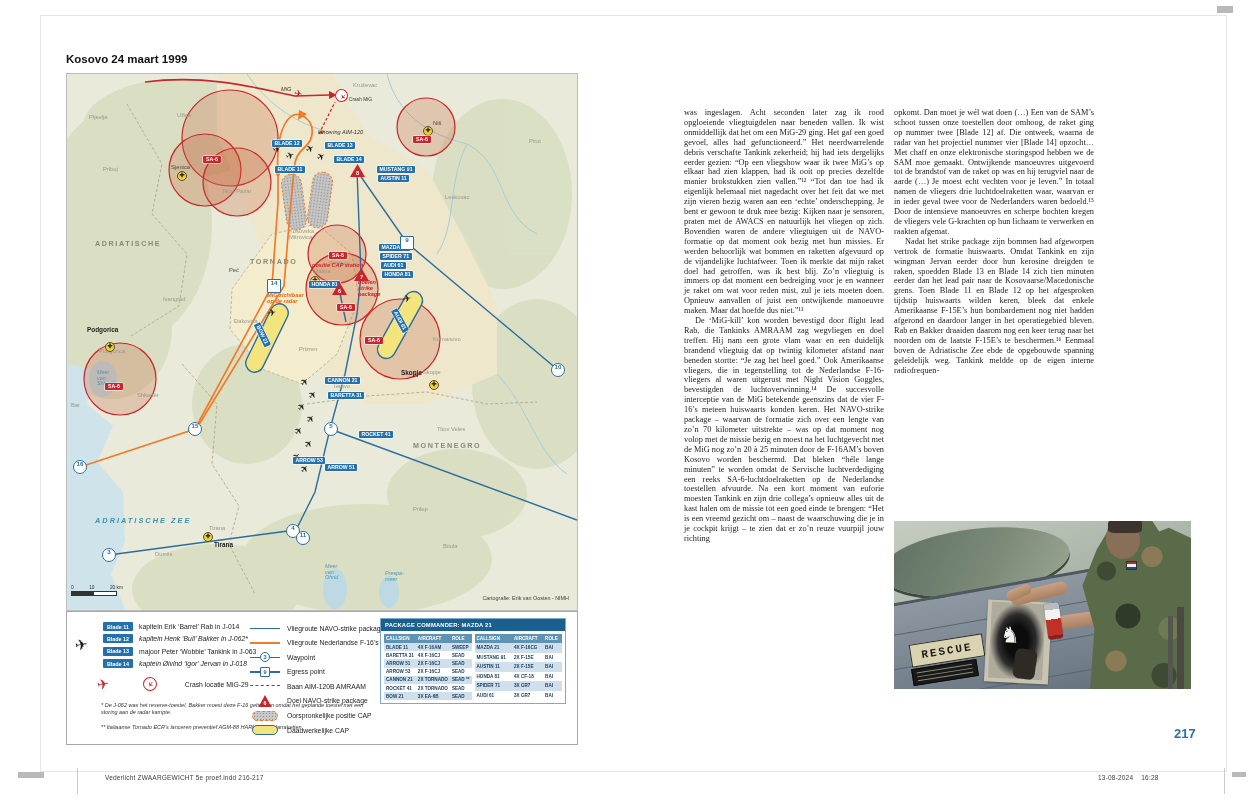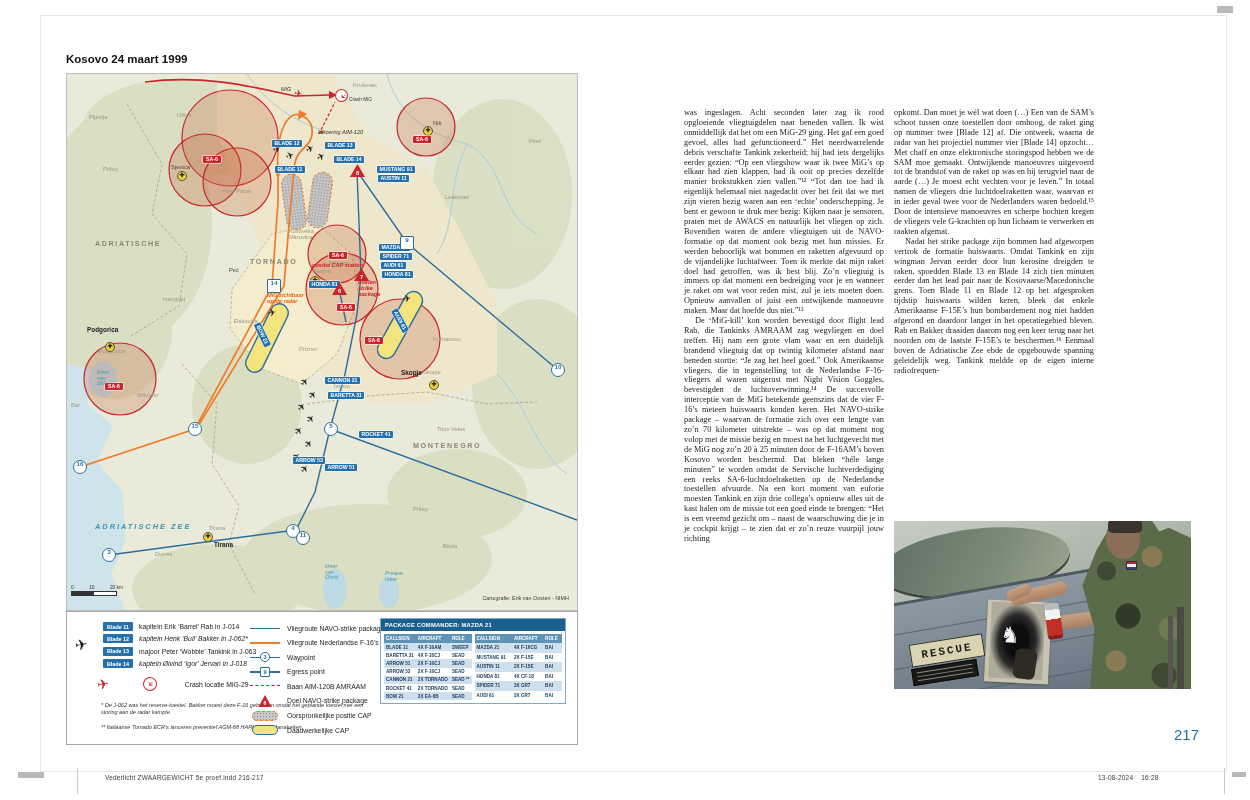--- a/index.html
+++ b/index.html
@@ -73,21 +73,21 @@
   #pkg td{font-size:4.6px;font-weight:bold;color:#14395c;padding:1.6px 2px;white-space:nowrap;}
   #pkg tr:nth-child(odd) td{background:#cfe0ec;}
   #pkg tr:nth-child(even) td{background:#fff;}
   
   .col{position:absolute;top:92px;width:200px;font-family:"Liberation Serif",serif;font-size:8.3px;line-height:9.9px;color:#1c1c1c;text-align:justify;}
   #col1{left:643px;}
   #col2{left:853px;}
   .p{margin:0;}
   .p.ind{text-indent:11px;}
   #margin-note{position:absolute;left:1060px;top:348px;width:126px;font-family:"Liberation Serif",serif;font-size:8.6px;line-height:12.4px;color:#2f6fa8;}
-  #pagenum{position:absolute;left:1133px;top:710px;font-size:15px;font-weight:normal;color:#2470ad;text-align:center;}
+  #pagenum{position:absolute;left:1133px;top:710px;font-size:13px;font-weight:bold;color:#2470ad;text-align:center;}
   
   #photo{position:absolute;left:853px;top:505px;width:297px;height:168px;overflow:hidden;background:linear-gradient(160deg,#c6ccc0 0%,#aab4a8 45%,#8e9a92 100%);}
   #ph-canopy{position:absolute;left:-14px;top:8px;width:190px;height:66px;background:linear-gradient(120deg,#5d6f62,#7c8b78 60%,#9aa692);border-radius:50%;transform:rotate(-7deg);box-shadow:0 3px 0 #3e4a40;}
   #ph-fuse{position:absolute;left:-40px;top:64px;width:300px;height:140px;background:linear-gradient(#8d98a2,#6e7a85 70%,#5c6770);border-top:3px solid #4d5860;transform:rotate(-10deg);}
   #ph-fuse .seam{position:absolute;left:0;right:0;height:1px;background:#59646e;}
   #ph-rescue{position:absolute;left:16px;top:118px;width:72px;height:21px;background:#d9d3b1;border:1px solid #2e2e2e;transform:rotate(-9deg);display:flex;align-items:center;justify-content:center;}
   #ph-rescue span{font-size:11px;font-weight:bold;letter-spacing:2px;color:#1c1c1c;font-family:"Liberation Mono",monospace;}
   #ph-placard{position:absolute;left:18px;top:143px;width:64px;height:15px;background:#191919;transform:rotate(-9deg);border:1px solid #0a0a0a;}
   #ph-placard i{display:block;height:1.6px;background:#8d8d7a;margin:2.5px 4px 0;}
   #ph-sheet{position:absolute;left:92px;top:80px;width:64px;height:82px;background:#c9c4b2;transform:rotate(3deg);box-shadow:0 1px 2px rgba(0,0,0,.3);}
@@ -206,21 +206,21 @@
       <path d="M78,8 C140,0 190,14 228,22 L262,21" stroke="#c9252c" stroke-width="1.6" fill="none"></path>
       <polygon points="262,17 270,21 262,25" fill="#c9252c"></polygon>
       <path d="M252,60 L268,28" stroke="#c9252c" stroke-width="1.2" stroke-dasharray="3,2" fill="none"></path>
     </svg>
 
     <div id="map-ov">
       <div id="crash-icon">✈</div>
     <div class="region" style="left: 28px; top: 166px;">ADRIATISCHE</div>
         <div class="region" style="left: 183px; top: 184px;">TORNADO</div>
         <div class="region" style="left: 346px; top: 368px;">MONTENEGRO</div>
-        <div class="sealabel" style="left: 28px; top: 443px; margin-top: 6px;">ADRIATISCHE ZEE</div>
+        <div class="sealabel" style="left: 28px; top: 443px;">ADRIATISCHE ZEE</div>
         <div class="lake" style="left: 30px; top: 296px;">Meer
 van
 Shkodër</div>
         <div class="lake" style="left: 258px; top: 490px;">Meer
 van
 Ohrid</div>
         <div class="lake" style="left: 318px; top: 497px;">Prespa-
 meer</div>
         <div class="city f" style="left: 286px; top: 8px;">Kruševac</div>
         <div class="city" style="left: 366px; top: 46px;">Niš</div>

